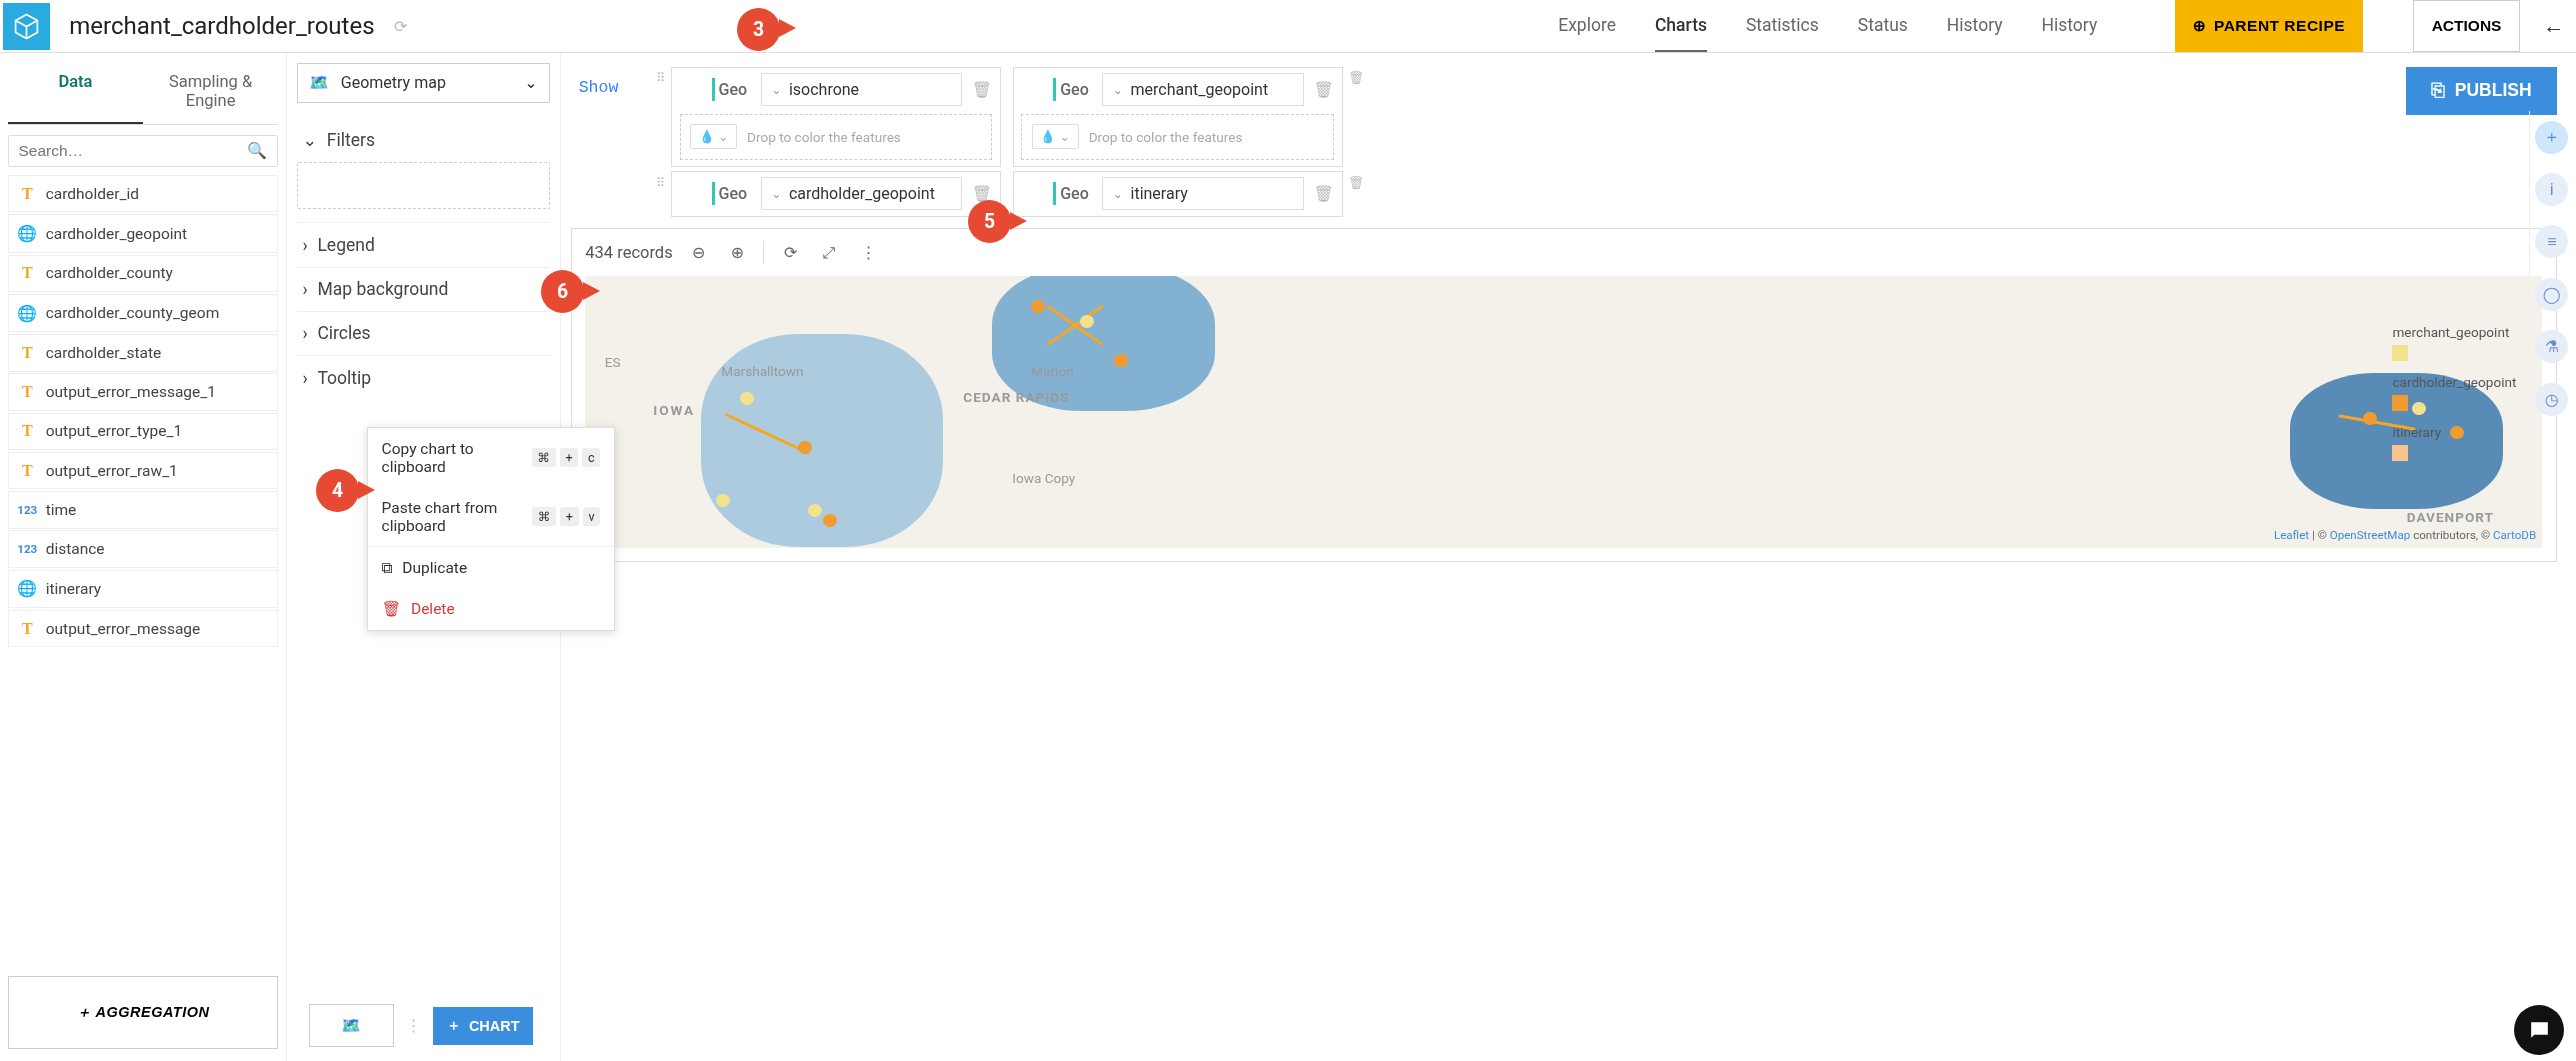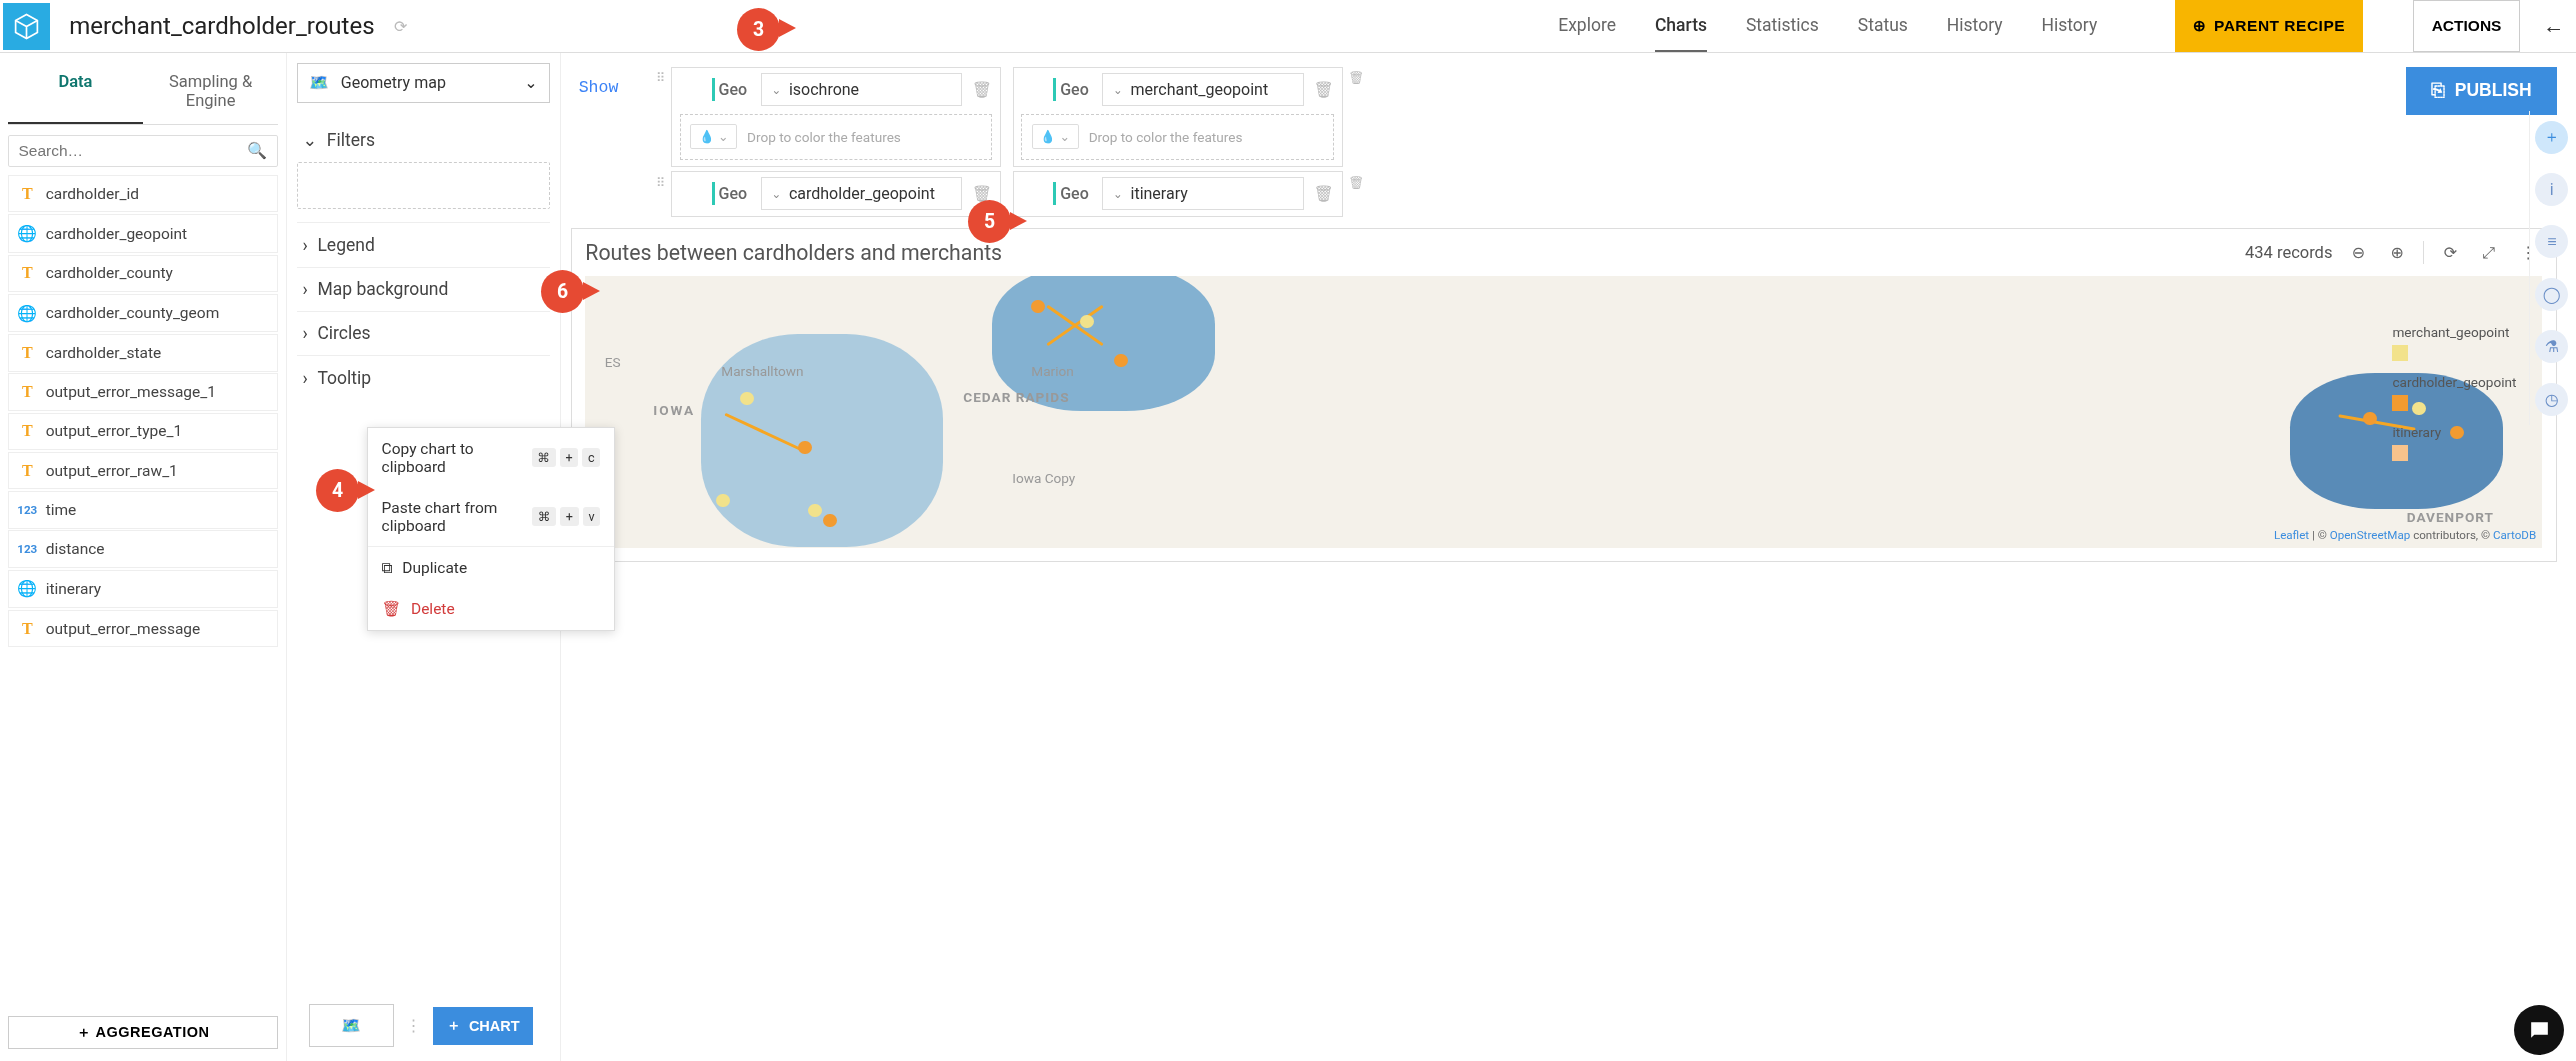--- a/index.html
+++ b/index.html
@@ -52,21 +52,21 @@
     padding:5.8px 9.7px; border-radius:1.9px; color:#888;
   }
   .search input { border:none; outline:none; flex:1; font-size:15.5px;}
   .col-list { margin-top:7.8px; overflow:auto;}
   .col-item {
     display:flex; align-items:center; gap:9.7px; padding:8.7px 9.7px; border:1px solid #eee;
     margin-bottom:1.9px; background:#fff; cursor:grab;
   }
   .col-item .ic { width:17.5px; display:flex; justify-content:center;}
   .col-item .nm { font-size:15.5px; color:#444;}
-  .agg-btn { margin-top:auto; margin-bottom:11.6px; border:1px solid #ccc; background:#fff; padding:6px; font-weight:bold; letter-spacing:0.5px; font-size:14.5px;}
+  .agg-btn { margin-top:auto; margin-bottom:11.6px; border:1px solid #ccc; background:#fff; padding:26px; font-weight:bold; letter-spacing:0.5px; font-size:14.5px;font-style:italic;}
 
   
   .midcol { width: 274px; border-right:1px solid #eee; padding:9.7px; }
   .chart-type {
     border:1px solid #ccc; padding:9.7px 11.6px; display:flex; align-items:center; gap:11.6px; margin-bottom:15.5px;
   }
   .chart-type .chev { margin-left:auto;}
   .acc-section { padding:11.6px 5.8px; border-top:1px solid #eee; font-size:17.5px; color:#444; display:flex; align-items:center; gap:9.7px; cursor:pointer;}
   .acc-section.first { border-top:none;}
   .dashed-drop { border:1.9px dashed #ccc; height:47px; margin-bottom:13.6px; border-radius:1.9px;}
@@ -377,21 +377,20 @@
     </div>
           </div>
         <div class="row-handle-trash">
             <span>🗑</span>
           </div>
       </div>
     </div>
 
     <div class="map-card">
       <div class="map-head">
-        <div class="map-title">Routes between cardholders and merchants</div>
         <div class="stat">434 records</div>
         <span class="icbtn">⊖</span>
         <span class="icbtn">⊕</span>
         <div class="divider-v"></div>
         <span class="icbtn">⟳</span>
         <span class="icbtn">⤢</span>
         <span class="icbtn">⋮</span>
       </div>
       <div class="map-body">
         <div class="blob b1"></div>

